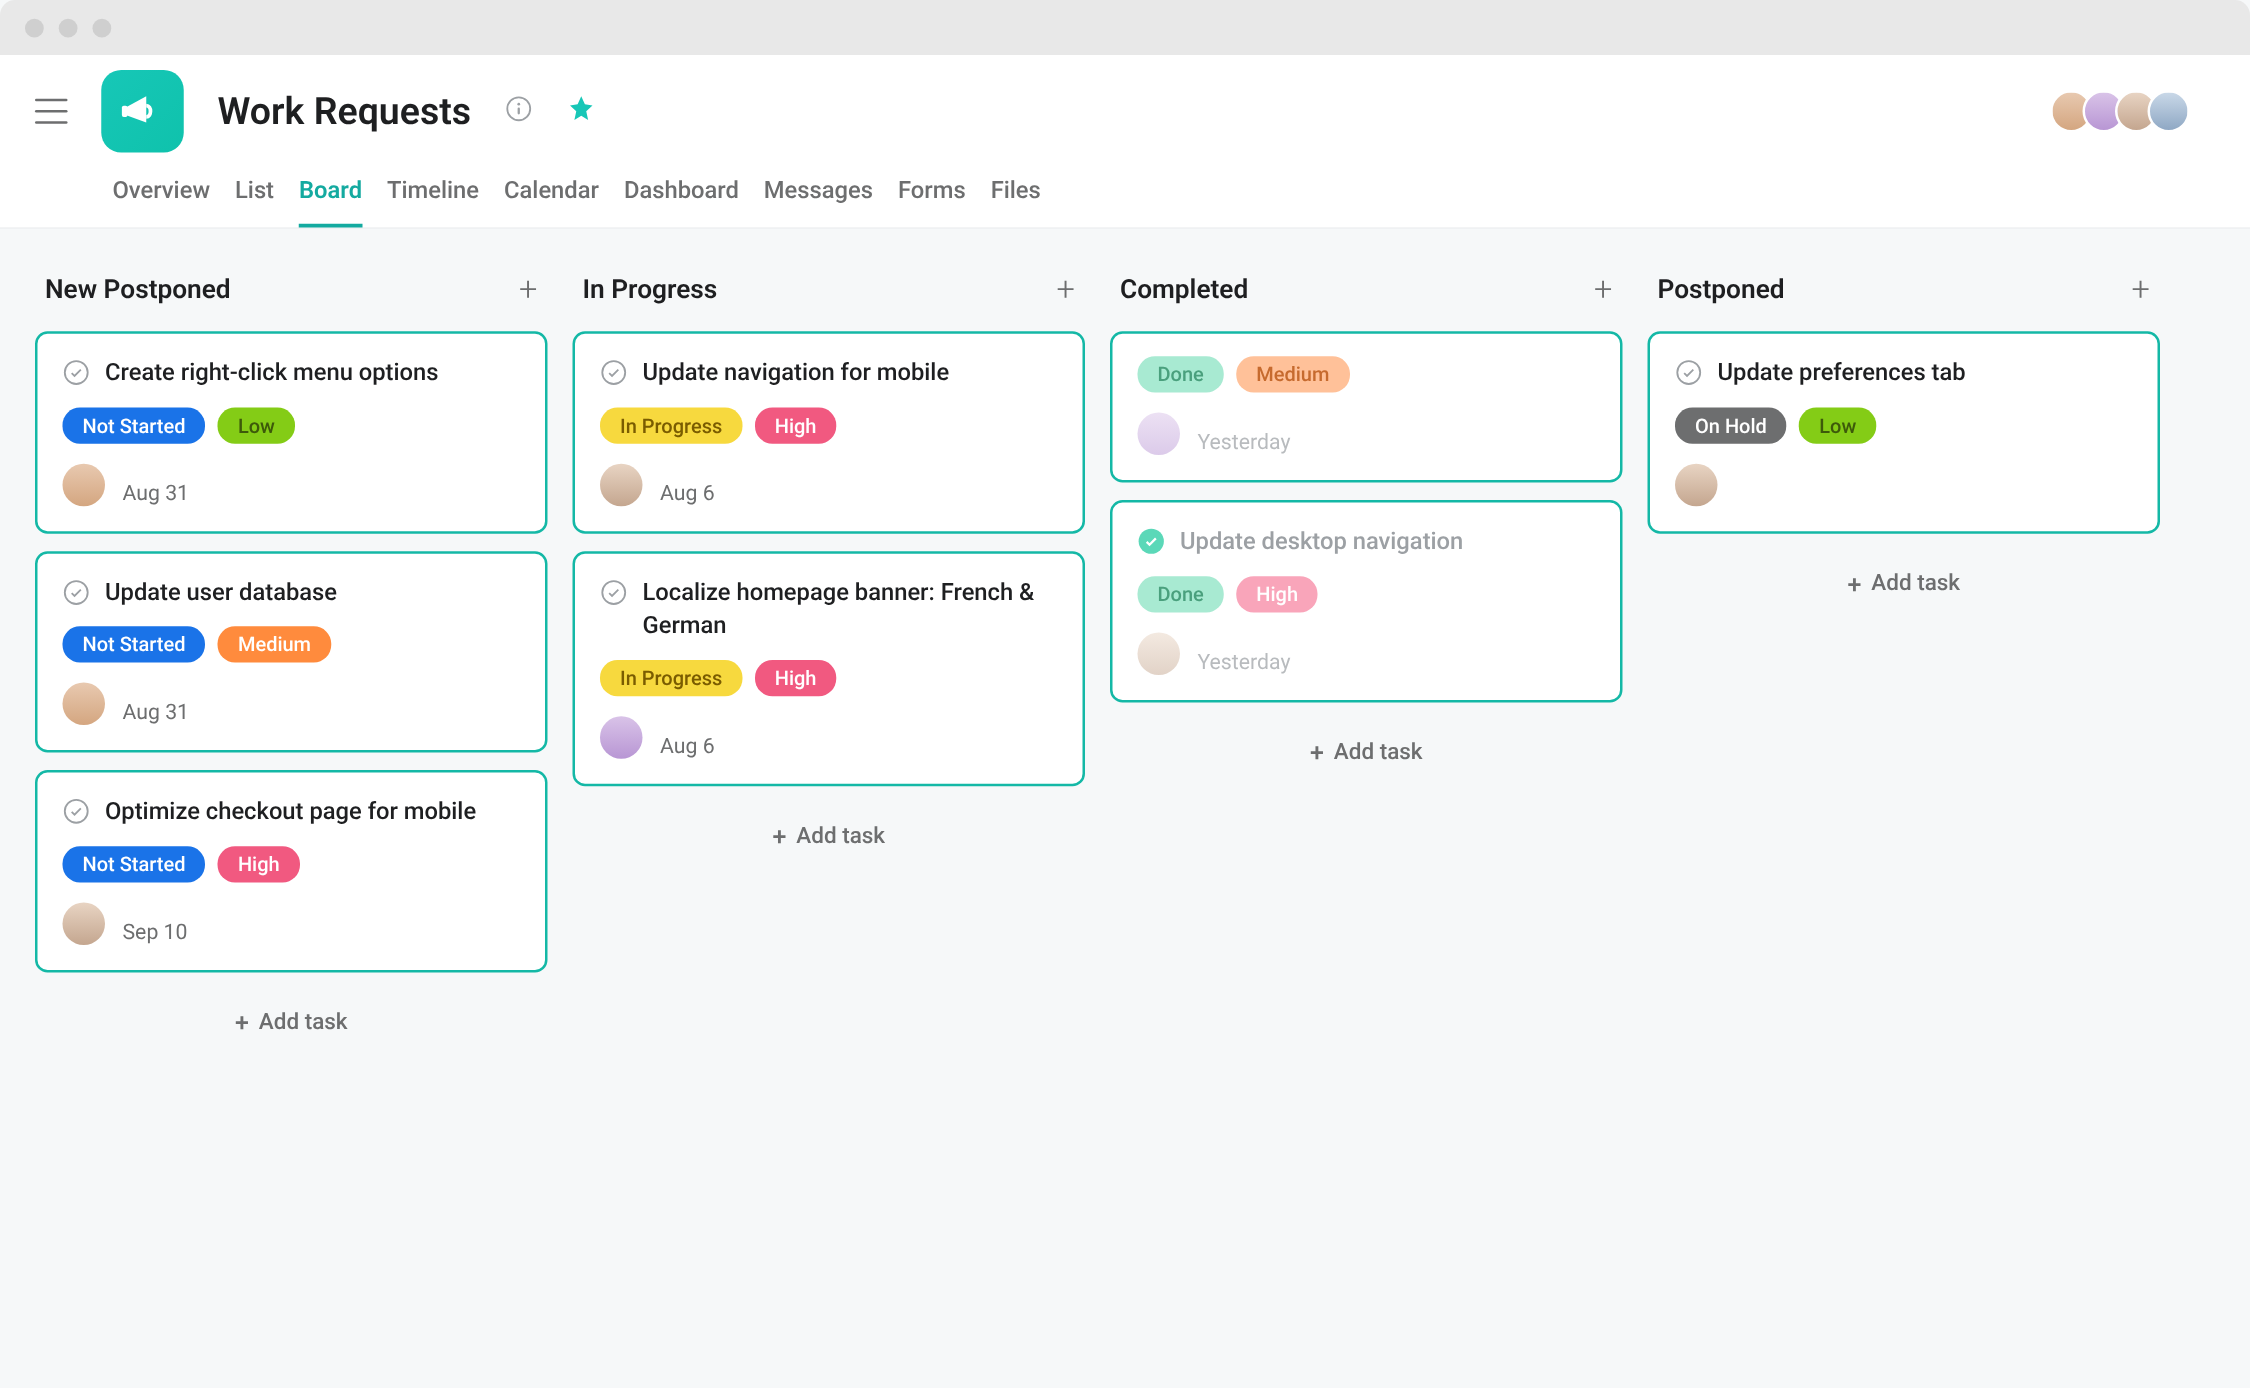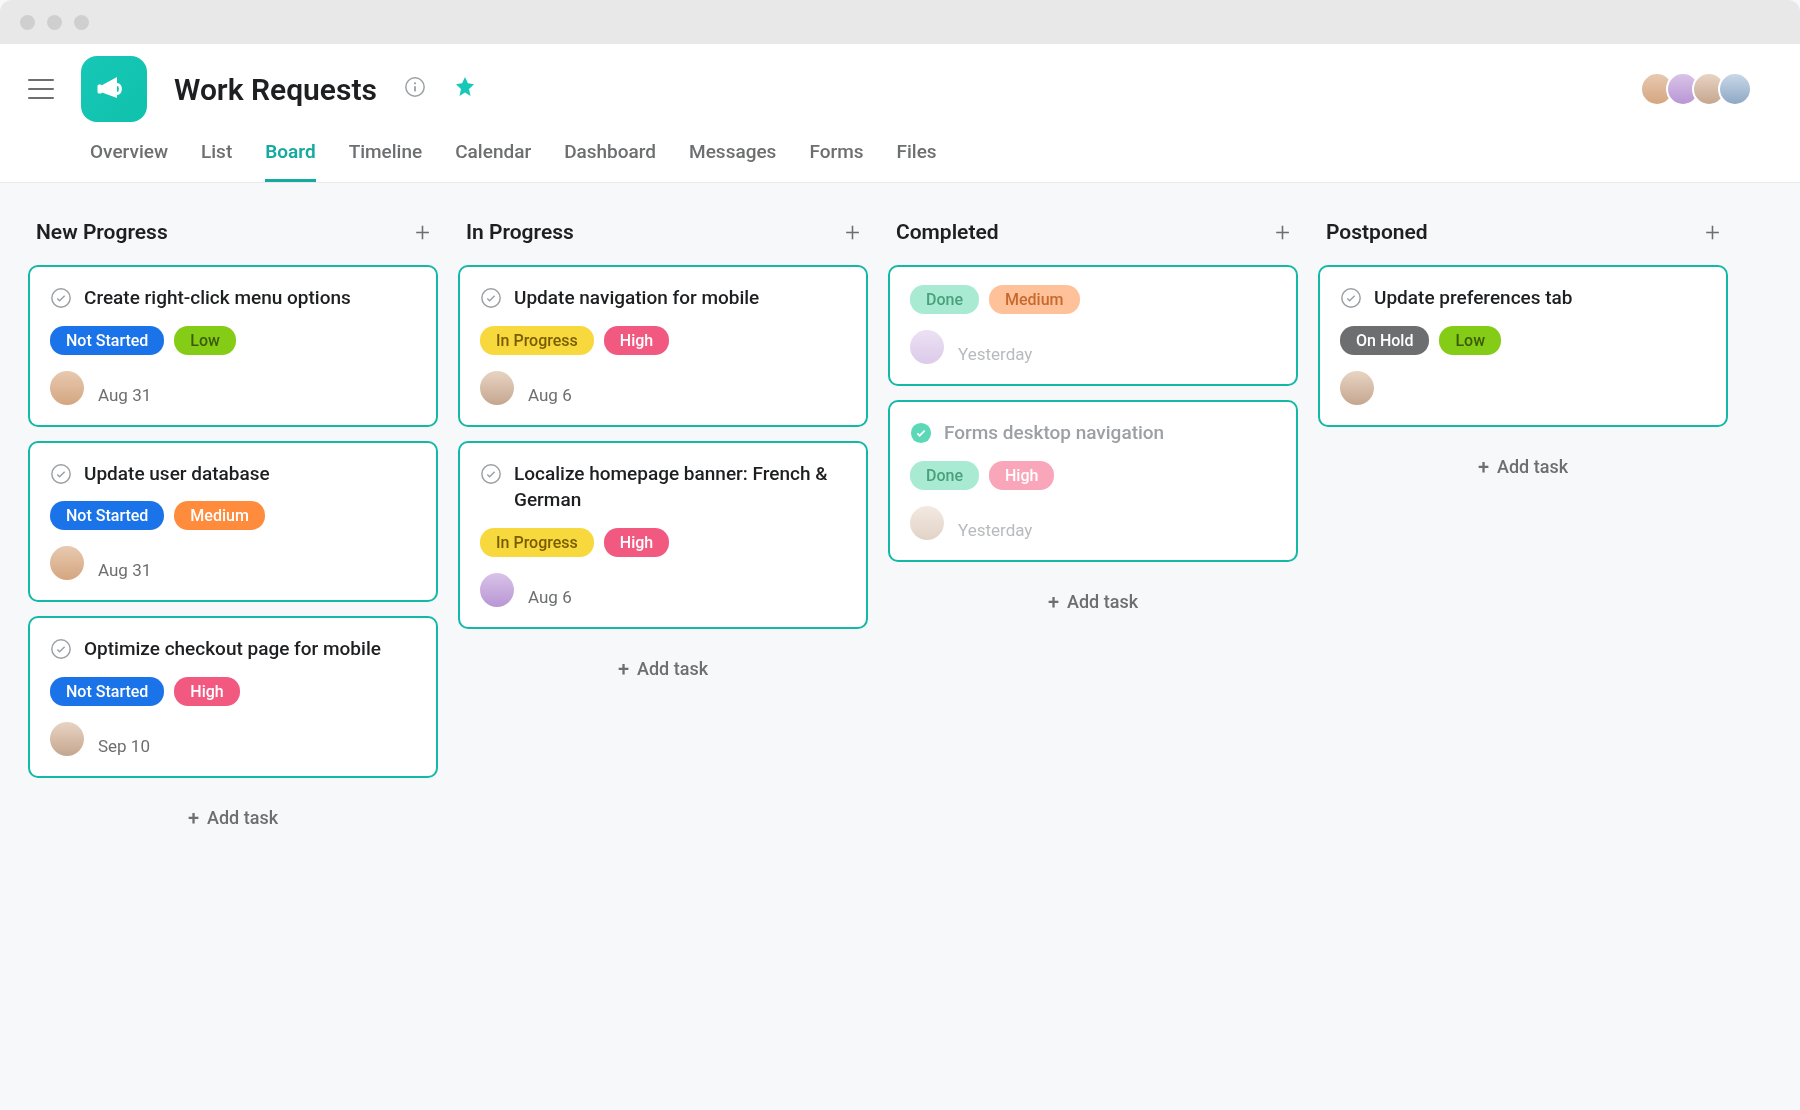--- a/index.html
+++ b/index.html
@@ -53,21 +53,21 @@
   margin-right: 20px;
 }
 .member-avatar {
   width: 34px; height: 34px; border-radius: 50%;
   border: 2px solid #fff;
   margin-left: -8px;
   background: #d4c5b0;
 }
 .tabs {
   display: flex;
-  gap: 33px;
+  gap: 20px;
   padding: 18px 90px 0 90px;
   border-bottom: 1px solid #e8eaec;
 }
 .tab {
   font-size: 19px;
   color: #6d6e6f;
   padding-bottom: 16px;
   cursor: pointer;
   font-weight: 500;
 }
@@ -235,21 +235,21 @@
     <div class="tab">Messages</div>
     <div class="tab">Forms</div>
     <div class="tab">Files</div>
   </div>
 </div>
 
 <div class="board">
 
   <div class="column">
     <div class="column-header">
-      <div class="column-title">New Progress</div>
+      <div class="column-title">New Postponed</div>
       <div class="plus-btn">+</div>
     </div>
 
     <div class="card">
       <div class="card-title-row">
         <svg class="check-circle" viewBox="0 0 24 24">
             <circle cx="12" cy="12" r="10" stroke="#9ca0a4" stroke-width="1.6" fill="none"></circle>
             <path d="M8 12.5l2.5 2.5L16 9.5" stroke="#9ca0a4" stroke-width="1.6" fill="none"></path>
           </svg>
         <div class="card-title">Create right-click menu options</div>
@@ -370,21 +370,21 @@
         <div class="due-date faded-text">Yesterday</div>
       </div>
     </div>
 
     <div class="card">
       <div class="card-title-row">
         <svg class="check-circle" viewBox="0 0 24 24">
             <circle cx="12" cy="12" r="11" fill="#5bd8b8"></circle>
             <path d="M8 12.5l2.5 2.5L16 9.5" stroke="#fff" stroke-width="2" fill="none"></path>
           </svg>
-        <div class="card-title faded-text">Forms desktop navigation</div>
+        <div class="card-title faded-text">Update desktop navigation</div>
       </div>
       <div class="pills">
         <div class="pill pill-done-faded">Done</div>
         <div class="pill pill-high-faded">High</div>
       </div>
       <div class="card-footer">
         <div class="assignee av4" style="opacity:.5"></div>
         <div class="due-date faded-text">Yesterday</div>
       </div>
     </div>

